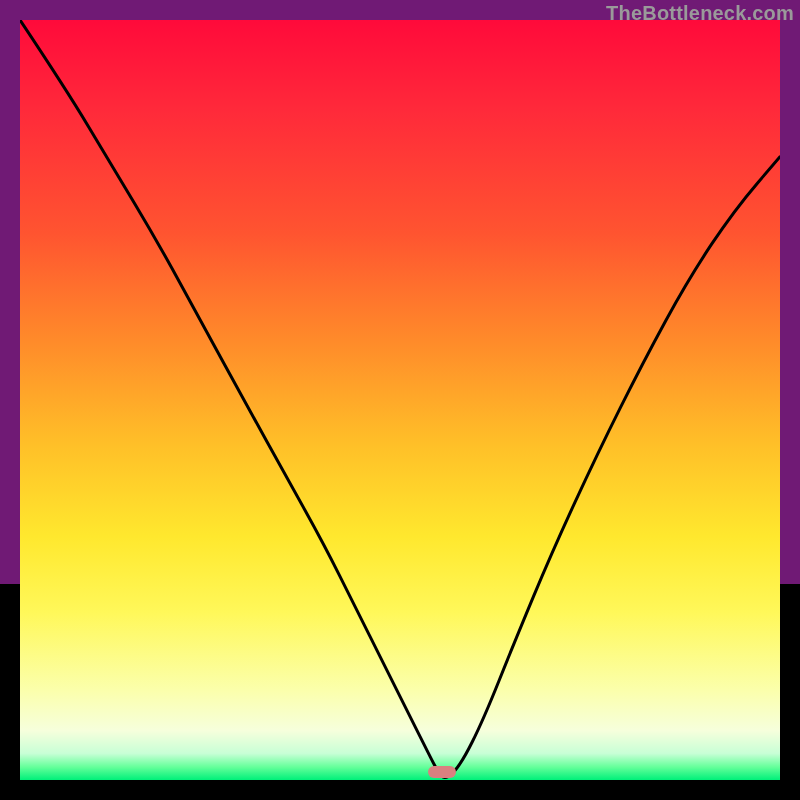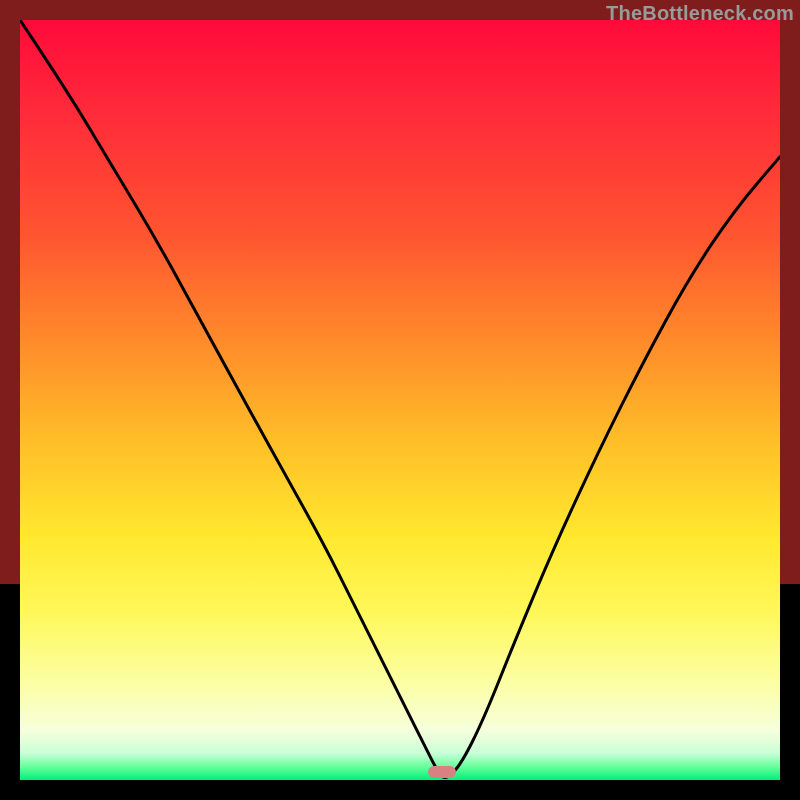--- a/index.html
+++ b/index.html
@@ -8,21 +8,21 @@
     width: 800px;
     height: 800px;
     background: #000;
     overflow: hidden;
     font-family: Arial, Helvetica, sans-serif;
   }
   .frame {
     position: relative;
     width: 800px;
     height: 584px;
-    background: #7f1d1d;
+    background: #701a75;
   }
   .plot-area {
     position: absolute;
     left: 20px;
     top: 20px;
     width: 760px;
     height: 760px;
     
     background: linear-gradient(
       to bottom,

